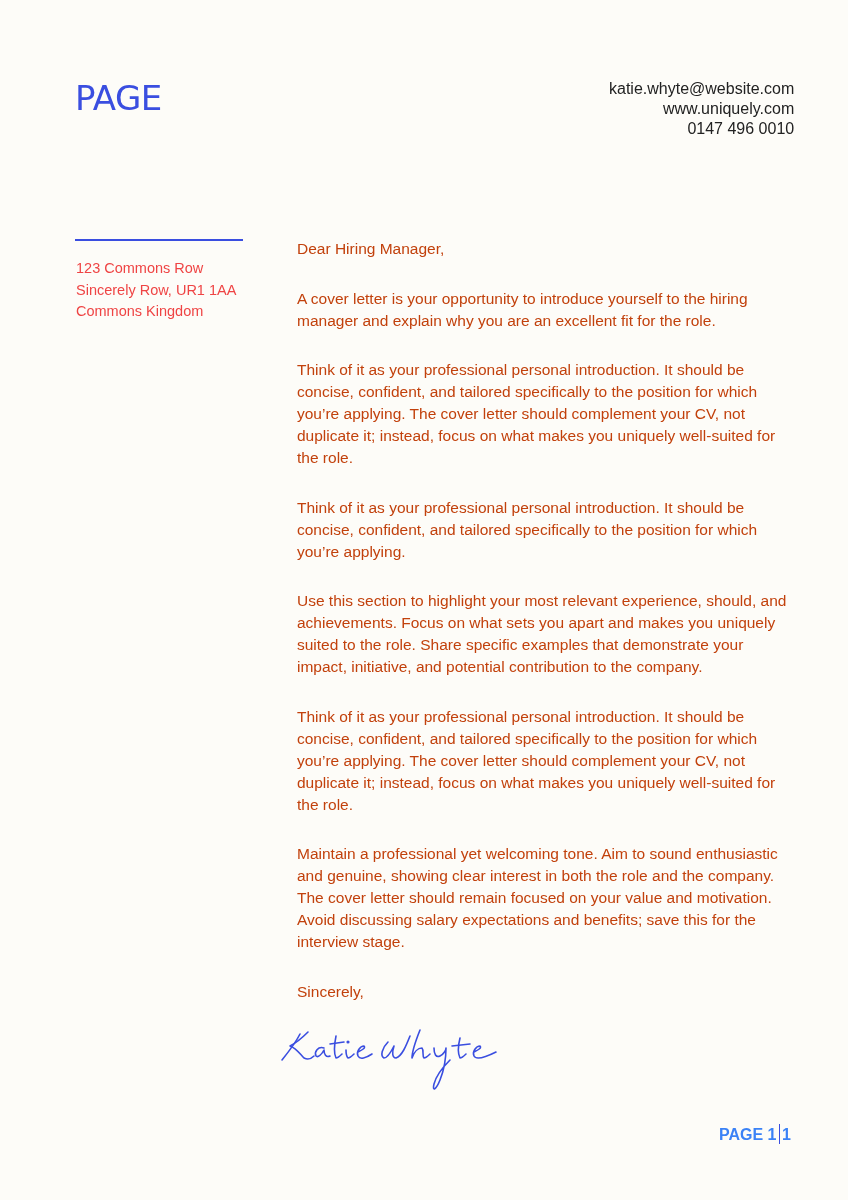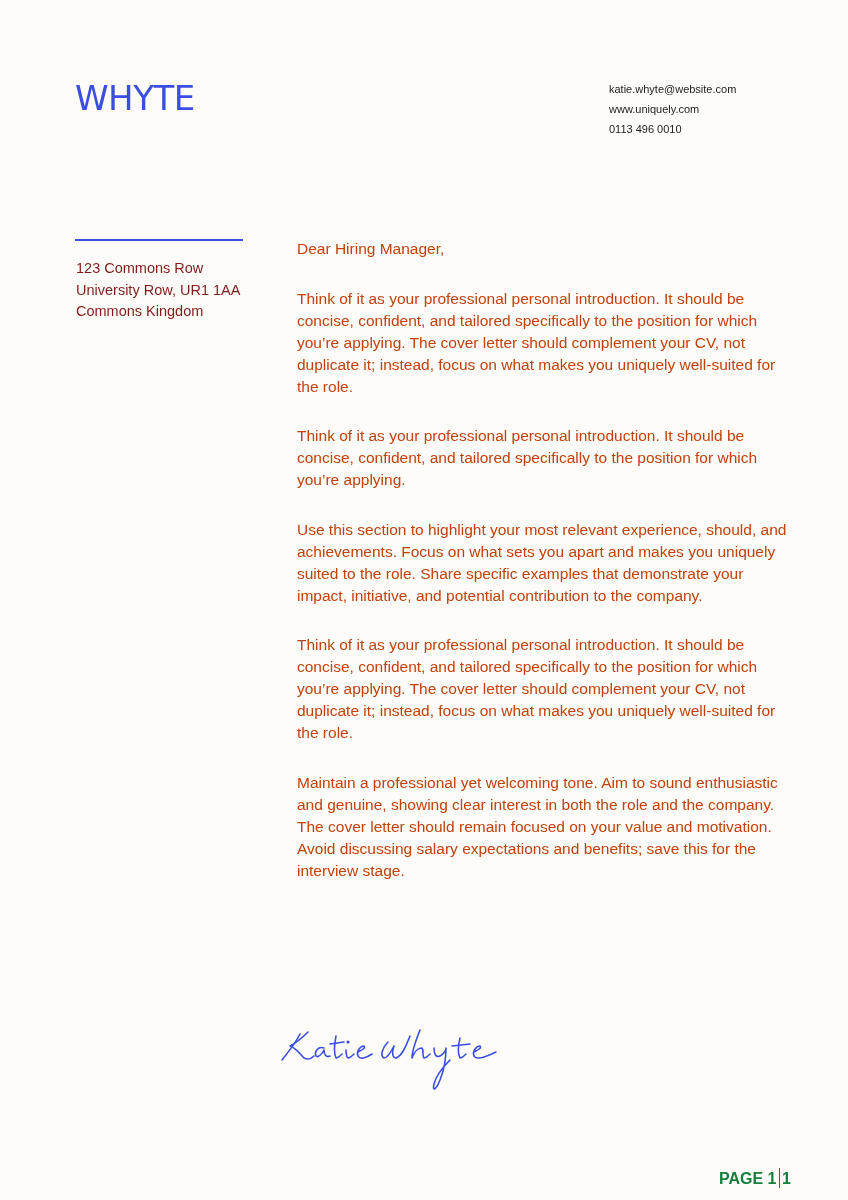--- a/index.html
+++ b/index.html
@@ -1,56 +1,58 @@
 <!DOCTYPE html>
 <html><head>
 <meta charset="utf-8">
 <style>
   html, body { margin:0; padding:0; }
   body { width:848px; height:1200px; background:#fdfcf8; position:relative; overflow:hidden;
          font-family:"Liberation Sans", sans-serif; color:#1e1e1e; }
   .name { position:absolute; left:75px; top:80px; color:#3a4ee0; font-size:34px; line-height:37px;
           font-family:"DejaVu Sans", sans-serif; font-weight:normal; letter-spacing:-0.5px; }
-  .contact { position:absolute; left:609px; top:79px; font-size:11px; line-height:20px; color:#222; }
+  .contact { position:absolute; left:609px; top:79px; font-size:16px; line-height:20px; color:#222;text-align:right; }
   .rule { position:absolute; left:75px; top:239px; width:168px; height:2px; background:#3a4ee0; }
-  .address { position:absolute; left:76px; top:258px; font-size:14.5px; line-height:21.5px; color:#7f1d1d; }
+  .address { position:absolute; left:76px; top:258px; font-size:14.5px; line-height:21.5px; color:#ef4444; }
   .body { position:absolute; left:297px; top:238px; width:490px; font-size:15.5px; line-height:22px; color:#c2410c; }
   .body p { margin:0 0 27.5px 0; }
   .sig { position:absolute; left:278px; top:1020px; width:240px; height:80px; }
-  .page { position:absolute; left:719px; top:1168px; color:#15803d; font-size:16px; font-weight:bold; }
+  .page { position:absolute; left:719px; top:1124px; color:#3b82f6; font-size:16px; font-weight:bold; }
   .page .bar { display:inline-block; width:1.5px; height:20px; background:#3a4ee0; vertical-align:-4px; margin:0 2px; }
 </style>
 </head>
 <body>
 
 <div class="name">
-  <div>WHYTE</div>
+  <div>PAGE</div>
 </div>
 
 <div class="contact">
   <div>katie.whyte@website.com</div>
   <div>www.uniquely.com</div>
-  <div>0113 496 0010</div>
+  <div>0147 496 0010</div>
 </div>
 
 <div class="rule"></div>
 
 <div class="address">
   <div>123 Commons Row</div>
-  <div>University Row, UR1 1AA</div>
+  <div>Sincerely Row, UR1 1AA</div>
   <div>Commons Kingdom</div>
 </div>
 
 <div class="body">
   <p>Dear Hiring Manager,</p>
+  <p>A cover letter is your opportunity to introduce yourself to the hiring manager and explain why you are an excellent fit for the role.</p>
   <p>Think of it as your professional personal introduction. It should be concise, confident, and tailored specifically to the position for which you’re applying. The cover letter should complement your CV, not duplicate it; instead, focus on what makes you uniquely well-suited for the role.</p>
   <p>Think of it as your professional personal introduction. It should be concise, confident, and tailored specifically to the position for which you’re applying.</p>
   <p>Use this section to highlight your most relevant experience, should, and achievements. Focus on what sets you apart and makes you uniquely suited to the role. Share specific examples that demonstrate your impact, initiative, and potential contribution to the company.</p>
   <p>Think of it as your professional personal introduction. It should be concise, confident, and tailored specifically to the position for which you’re applying. The cover letter should complement your CV, not duplicate it; instead, focus on what makes you uniquely well-suited for the role.</p>
   <p>Maintain a professional yet welcoming tone. Aim to sound enthusiastic and genuine, showing clear interest in both the role and the company. The cover letter should remain focused on your value and motivation. Avoid discussing salary expectations and benefits; save this for the interview stage.</p>
+  <p>Sincerely,</p>
 </div>
 
 <svg class="sig" viewBox="0 0 240 80" fill="none" stroke="#3a4ee0" stroke-width="1.6" stroke-linecap="round" stroke-linejoin="round">
   <path d="M22 14 C18 22 12 30 4 40"></path>
   <path d="M30 12 C22 20 16 24 12 26 C18 28 22 34 26 38 C30 40 34 38 36 36"></path>
   <path d="M46 28 C40 26 36 32 38 36 C40 38 44 34 46 30 C46 34 48 38 52 36"></path>
   <path d="M58 16 C56 26 56 34 58 38 C60 38 62 36 64 34"></path>
   <path d="M52 24 L66 22"></path>
   <path d="M68 30 C68 34 68 36 70 38 C72 38 74 36 76 34"></path>
   <circle cx="70" cy="22" r="0.8"></circle>

